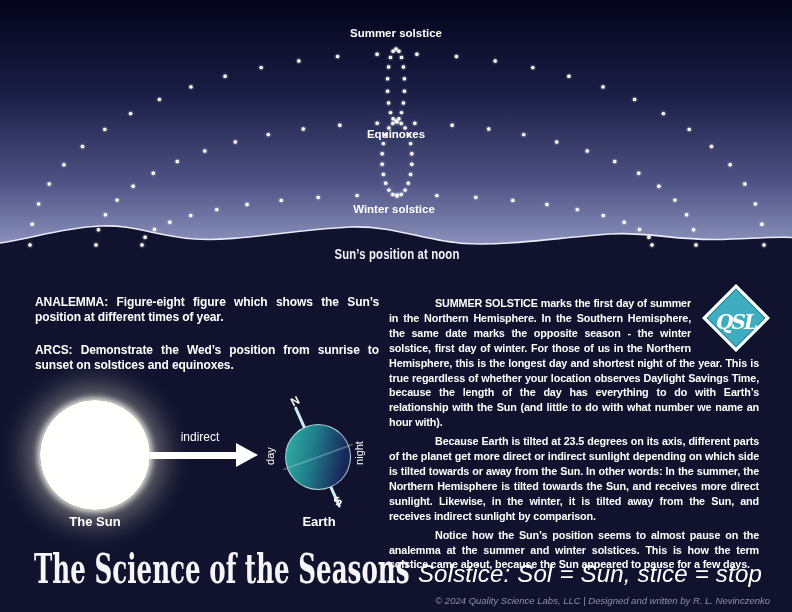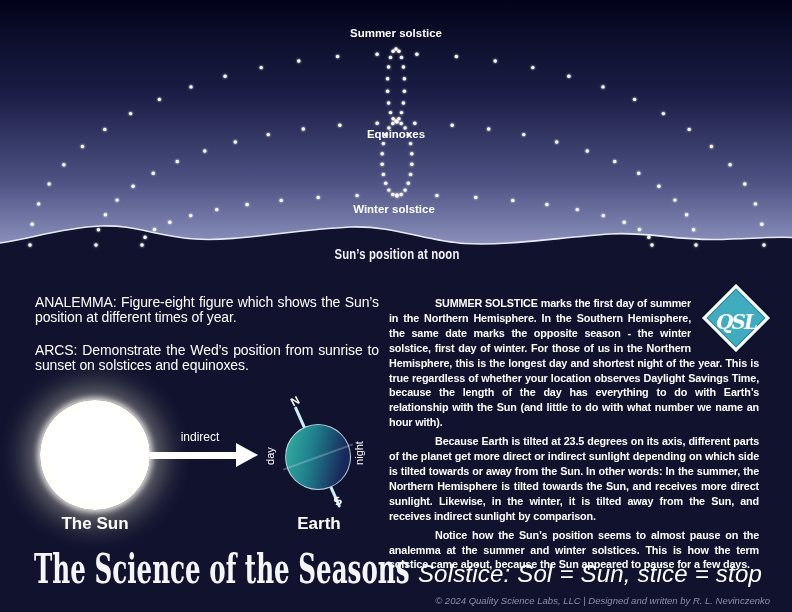--- a/index.html
+++ b/index.html
@@ -12,21 +12,21 @@
   #sky-svg{position:absolute;left:0;top:0;width:792px;height:612px;}
 
   .sky-label{position:absolute;color:#fff;font-weight:bold;font-size:11.5px;
              transform:translateX(-50%);white-space:nowrap;z-index:5;}
   .noon-label{position:absolute;color:#f2f3fa;font-weight:bold;font-size:14.5px;
               transform:translateX(-50%) scaleX(.78);white-space:nowrap;z-index:5;
               letter-spacing:.2px;}
 
   
   .defs-col{position:absolute;left:35px;top:295px;width:344px;color:#fff;
-            font-size:14px;line-height:14.6px;font-weight:normal;text-align:justify;
+            font-size:12px;line-height:14.6px;font-weight:bold;text-align:justify;
             letter-spacing:-.1px;}
   .defs-col p{margin:0 0 19px 0;}
   .article-col{position:absolute;left:385px;top:292px;width:378px;color:#fff;
                font-size:10.8px;line-height:14.9px;font-weight:bold;text-align:justify;
                letter-spacing:-.15px;}
   .article-col p{margin:4px;text-indent:46px;}
 
   
   .logo-float{float:right;width:70px;height:64px;margin:-8px -6px 2px 8px;position:relative;}
   .logo-diamond{position:absolute;left:13px;top:10px;width:42px;height:42px;
@@ -34,21 +34,21 @@
                 box-shadow:0 0 0 1px #0a0c22, inset 0 0 0 1px rgba(10,40,60,.35);}
   .logo-text{position:absolute;left:0;top:0;width:48px;height:48px;display:flex;
              align-items:center;justify-content:center;transform:rotate(-45deg);
              color:#fff;font-family:"DejaVu Serif",serif;font-style:italic;
              font-weight:bold;font-size:20px;letter-spacing:-2px;}
 
   
   #sun{position:absolute;left:40px;top:400px;width:110px;height:110px;border-radius:50%;
        background:radial-gradient(circle,#ffffff 58%,#fffef4 78%,#fdf8e4 100%);
        box-shadow:0 0 28px 14px rgba(255,250,225,.40),0 0 6px 2px rgba(255,255,255,.9);}
-  .diagram-caption{position:absolute;color:#fff;font-weight:bold;font-size:17px;
+  .diagram-caption{position:absolute;color:#fff;font-weight:bold;font-size:13px;
                    transform:translateX(-50%);white-space:nowrap;}
   #sunlight-label{position:absolute;left:200px;top:430px;color:#fff;font-size:12px;
                   transform:translateX(-50%);}
   #arrow-shaft{position:absolute;left:150px;top:452px;width:88px;height:7px;background:#fff;}
   #arrow-head{position:absolute;left:236px;top:443px;width:0;height:0;
               border-left:22px solid #fff;border-top:12px solid transparent;
               border-bottom:12px solid transparent;}
 
   #earth{position:absolute;left:285px;top:424px;width:66px;height:66px;border-radius:50%;
          border:1px solid rgba(235,245,250,.75);box-sizing:border-box;}

